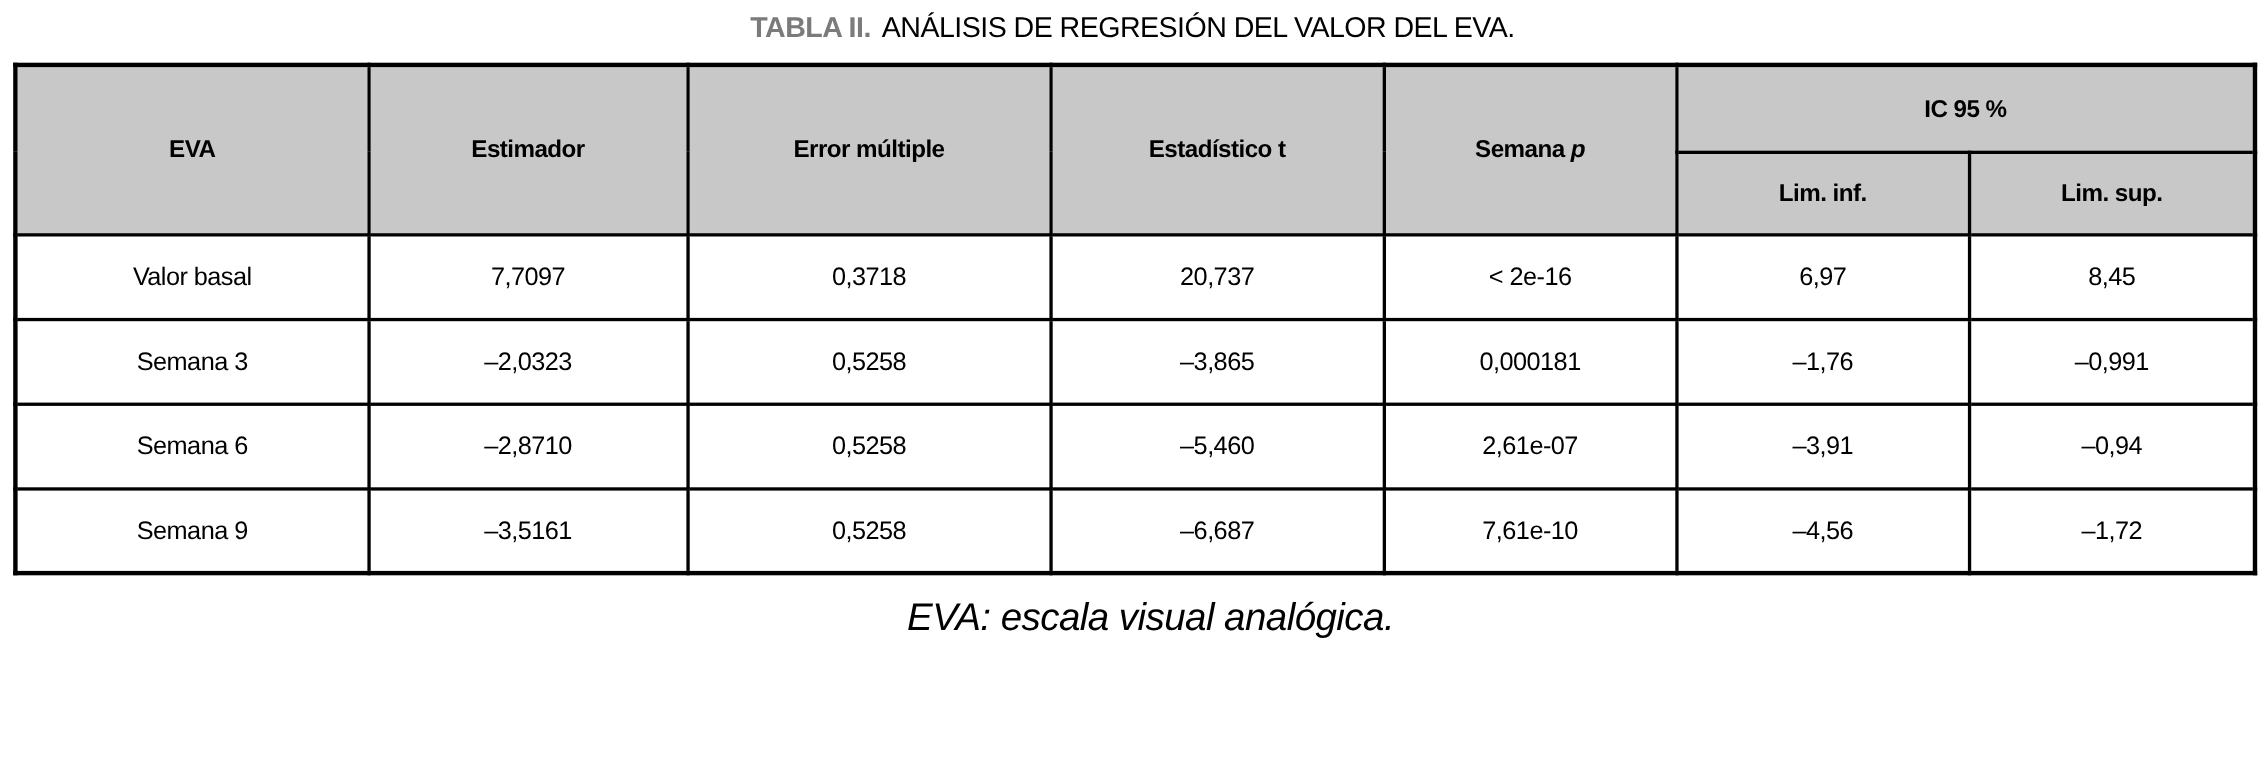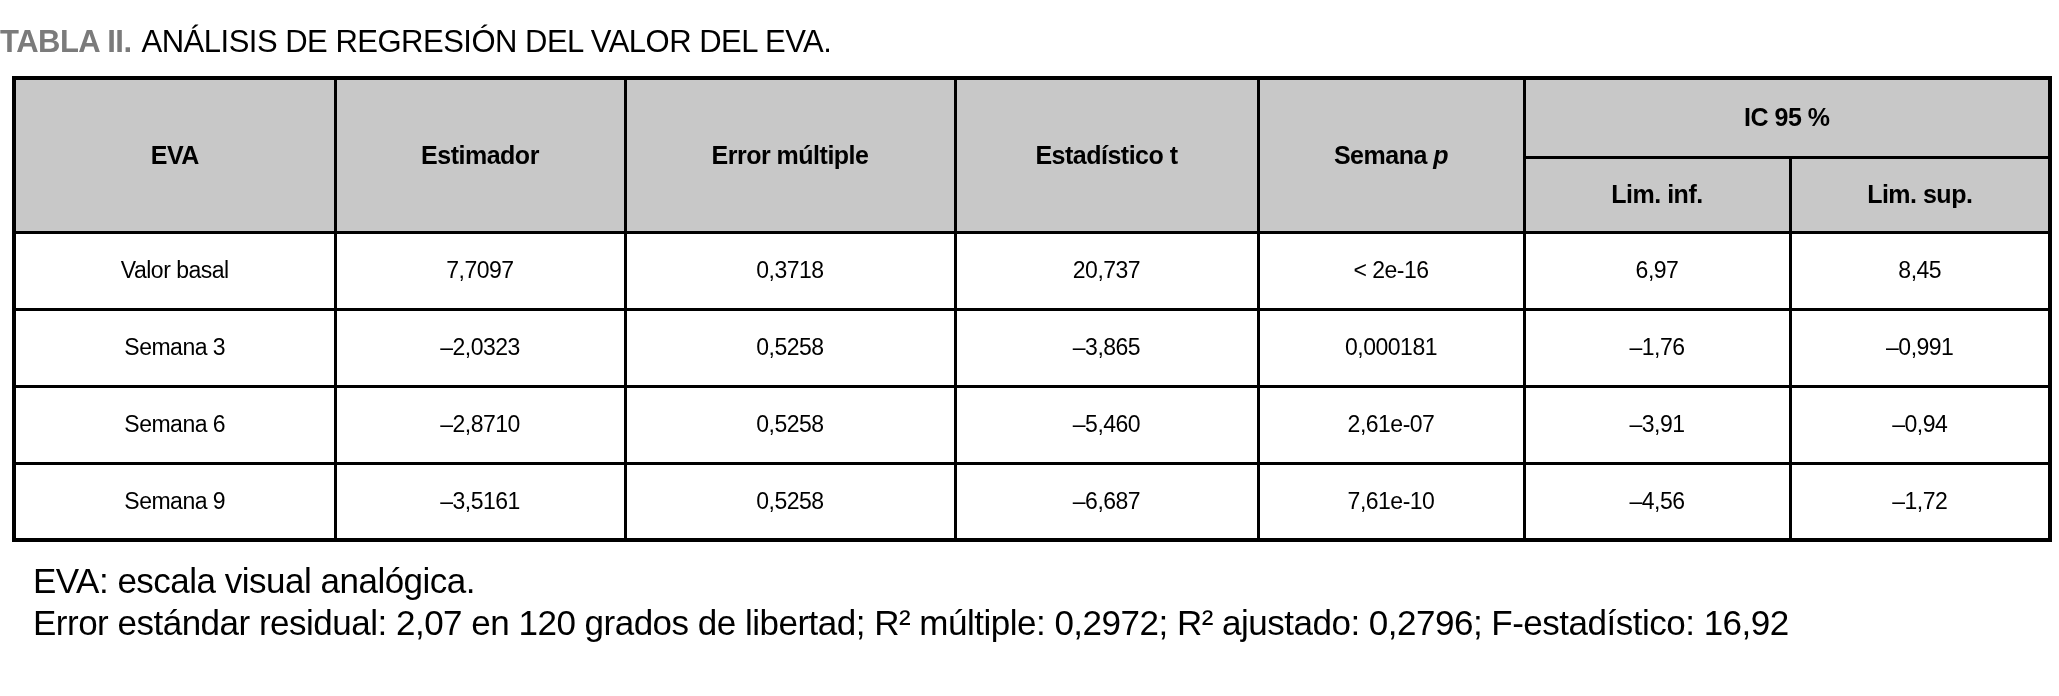--- a/index.html
+++ b/index.html
@@ -11,23 +11,23 @@
     font-family: "Liberation Sans", sans-serif;
     color: #000000;
     overflow: hidden;
   }
   .page {
     position: relative;
     width: 2059px;
     height: 696px;
   }
   .title {
-    margin-top: 24px;
-    text-align: left;
-    font-size: 31px;
+    margin-top: 10px;
+    text-align: center;
+    font-size: 26px;
     letter-spacing: -0.5px;
     white-space: nowrap;
   }
   .title-label {
     font-weight: bold;
     color: #7b7b7b;
     margin-right: 10px;
   }
   .title-text {
     font-weight: normal;
@@ -43,36 +43,38 @@
   table.reg th, table.reg td {
     border: 3px solid #000;
     text-align: center;
     vertical-align: middle;
     padding: 0;
     overflow: hidden;
   }
   table.reg thead th {
     background: #c8c8c8;
     font-weight: bold;
-    font-size: 25px;
+    font-size: 22px;
     letter-spacing: -0.5px;
   }
   tr.hdr-top    { height: 79px; }
   tr.hdr-sub    { height: 75px; }
   tr.body-row   { height: 77px; }
   table.reg td {
     background: #ffffff;
     font-size: 23px;
     letter-spacing: -0.5px;
   }
   .footnotes {
     margin: 18px 0 0 33px;
+    font-style: italic;
     font-size: 35px;
     line-height: 42px;
     letter-spacing: -0.5px;
+    text-align: center;
   }
 </style>
 </head>
 <body>
 
 <div class="page">
 
   <div class="title">
     <span class="title-label">TABLA II.</span><span class="title-text">ANÁLISIS DE REGRESIÓN DEL VALOR DEL EVA.</span>
   </div>
@@ -136,16 +138,15 @@
         <td>–6,687</td>
         <td>7,61e-10</td>
         <td>–4,56</td>
         <td>–1,72</td>
       </tr>
     </tbody>
   </table>
 
   <div class="footnotes">
     <div>EVA: escala visual analógica.</div>
-    <div>Error estándar residual: 2,07 en 120 grados de libertad; R² múltiple: 0,2972; R² ajustado: 0,2796; F-estadístico: 16,92</div>
   </div>
 
 </div>
 
 </body></html>

